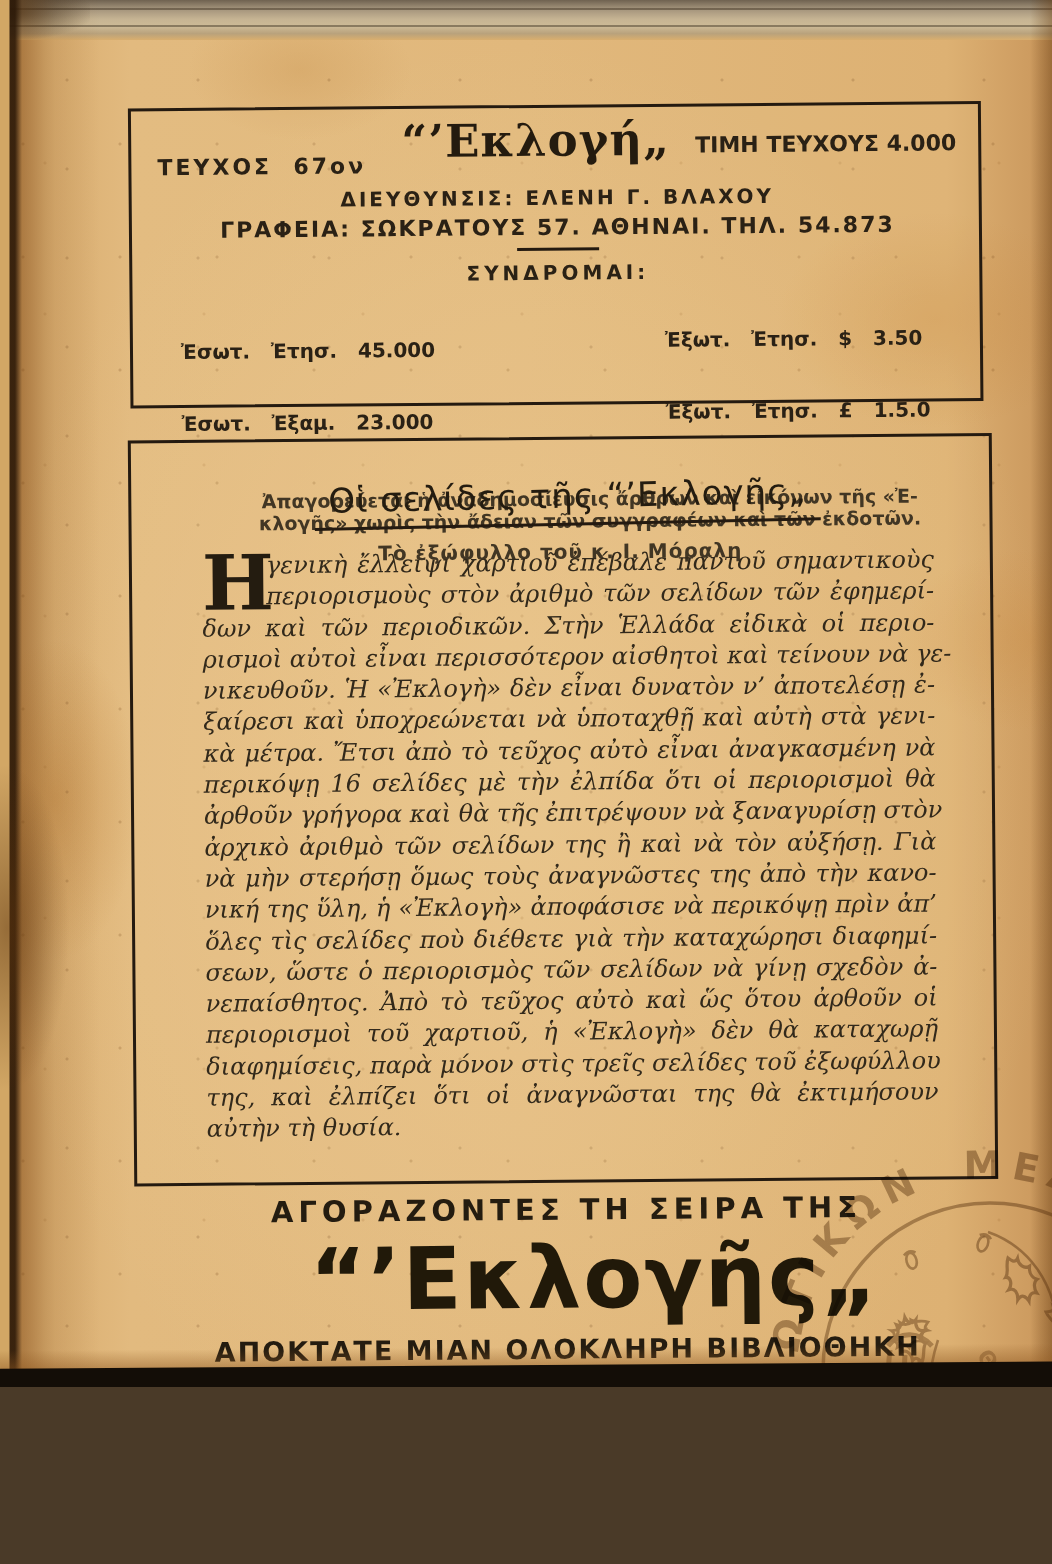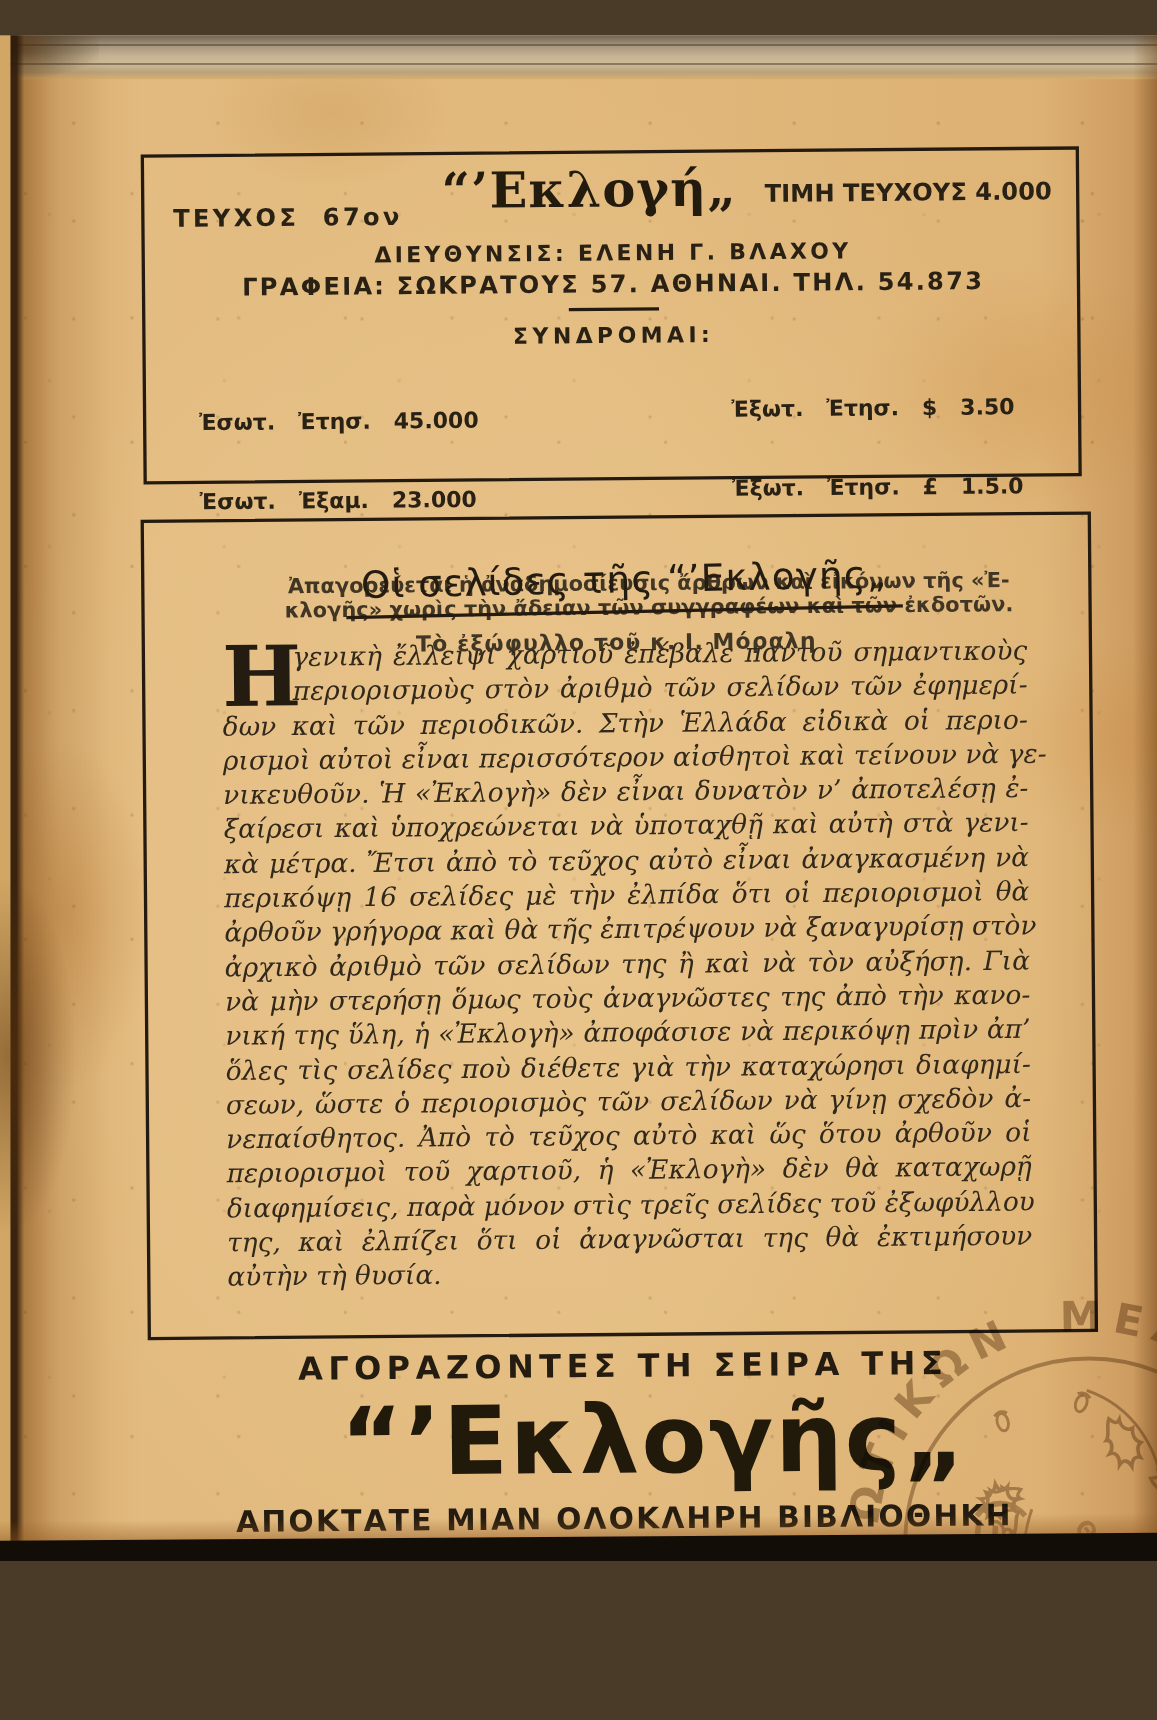--- a/index.html
+++ b/index.html
@@ -8,21 +8,20 @@
     font-family:"DejaVu Sans", sans-serif;
     background:
       radial-gradient(ellipse 160px 100px at 300px 70px, rgba(201,149,82,.35) 0%, transparent 70%),
       radial-gradient(ellipse 220px 150px at 935px 320px, rgba(199,137,64,.35) 0%, transparent 72%),
       radial-gradient(ellipse 120px 230px at 55px 800px, rgba(181,118,47,.40) 0%, transparent 70%),
       radial-gradient(ellipse 240px 190px at 70px 1510px, rgba(138,90,36,.55) 0%, transparent 72%),
       radial-gradient(ellipse 190px 130px at 1030px 640px, rgba(201,140,68,.35) 0%, transparent 70%),
       radial-gradient(ellipse 150px 90px at 760px 1480px, rgba(190,128,60,.30) 0%, transparent 70%),
       radial-gradient(ellipse 700px 950px at 520px 780px, rgba(244,216,164,.40) 0%, transparent 78%),
       linear-gradient(90deg, #c08a4e 0px, #d9ad70 45px, #e2ba7f 130px, #e1b87c 50%, #ddb173 90%, #c9965b 100%);
-    margin-top: 32px;
   }
   .grain{position:absolute;inset:0;pointer-events:none;opacity:.5;
     background-image:
       radial-gradient(2px 2px at 23px 31px, rgba(120,75,30,.45) 0 1px, transparent 2px),
       radial-gradient(1.6px 1.6px at 67px 80px, rgba(100,60,25,.4) 0 1px, transparent 2px),
       radial-gradient(2.4px 2.4px at 45px 12px, rgba(150,100,45,.35) 0 1px, transparent 2px);
     background-size:97px 113px, 131px 89px, 159px 151px;}
   
   .top-edges{position:absolute;left:0;top:0;width:100%;height:40px;
     background:

